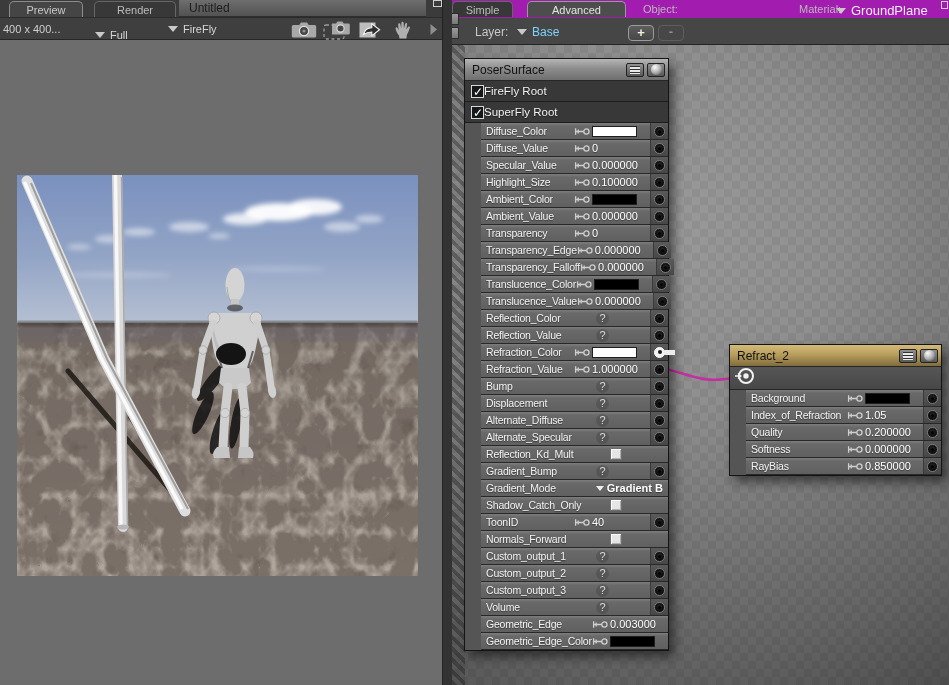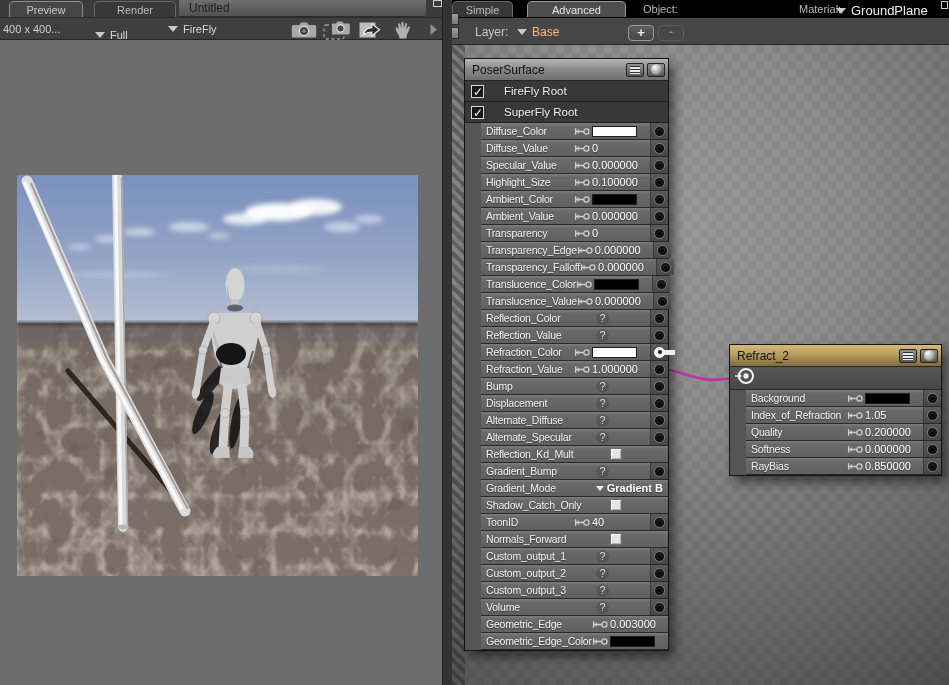--- a/index.html
+++ b/index.html
@@ -2,21 +2,21 @@
 <html><head>
 <meta charset="utf-8">
 <style>
   html,body{margin:0;padding:0;background:#2e2e2e;}
   .app{position:relative;width:949px;height:685px;overflow:hidden;background:#3c3c3c;
        font-family:"Liberation Sans",sans-serif;color:#ddd;-webkit-font-smoothing:antialiased;}
   .abs{position:absolute;}
 
   
   .lp-row1{left:0;top:0;width:442px;height:18px;background:#3b3b3b;border-bottom:1px solid #2b2b2b;box-sizing:border-box;}
-  .rp-row1{left:442px;top:0;width:507px;height:30px;background:#000000;border-bottom:1px solid #2b2b2b;box-sizing:border-box;text-decoration:underline;}
+  .rp-row1{left:442px;top:0;width:507px;height:30px;background:#a21caf;border-bottom:1px solid #2b2b2b;box-sizing:border-box;text-decoration:underline;}
   .lp-row2{left:0;top:18px;width:442px;height:22px;background:#3f3f3f;border-bottom:1px solid #262626;box-sizing:border-box;}
   .rp-row2{left:442px;top:18px;width:507px;height:27px;background:#464646;border-bottom:1px solid #242424;box-sizing:border-box;}
 
   .tab{position:absolute;top:1px;height:16px;box-sizing:border-box;border:1px solid #8c8c8c;border-bottom:none;
        border-radius:5px 5px 0 0;color:#c9c9c9;font-size:11px;display:flex;align-items:center;justify-content:center;background:#454545;}
   .tab.dim{border-color:#666;background:#383838;color:#bdbdbd;}
   .tab.sel{border-color:#9a9a9a;background:#4d4d4d;color:#e4e4e4;}
 
   .title-field{position:absolute;left:179px;top:0;width:247px;height:17px;box-sizing:border-box;
        background:linear-gradient(#6e6e6e,#525252);border-bottom:1px solid #2e2e2e;color:#1d1d1d;
@@ -56,21 +56,21 @@
   .rf-node{left:729px;top:344px;width:211px;}
   .nhead{height:21px;display:flex;align-items:center;padding:0 3px 0 7px;
        background:linear-gradient(#b6b6b6,#8d8d8d 45%,#6f6f6f);border-bottom:1px solid #262626;}
   .rf-node .nhead{background:linear-gradient(#d4bb7a,#b89e5d 45%,#806c3d);}
   .ntitle{flex:1;font-size:12px;color:#121212;}
   .hbtn{width:18px;height:14px;margin-left:3px;border:1px solid #222;border-radius:2px;box-sizing:border-box;
        background:linear-gradient(#919191,#575757);display:flex;align-items:center;justify-content:center;}
   .hbtn .lines{width:10px;height:8px;background:repeating-linear-gradient(180deg,#333 0 1px,#e8e8e8 1px 3px);}
   .hbtn .ball{width:11px;height:11px;border-radius:50%;background:radial-gradient(circle at 35% 30%,#fcfcfc,#a9a9a9 55%,#5c5c5c 90%);}
 
-  .rootrow{display:flex;align-items:center;height:20px;background:#383838;border-bottom:1px solid #1d1d1d;padding-left:6px;gap:20px;}
+  .rootrow{display:flex;align-items:center;height:20px;background:#383838;border-bottom:1px solid #1d1d1d;padding-left:6px;gap:0;}
   .rootcb{width:13px;height:13px;box-sizing:border-box;background:#15181b;border:1px solid #d8d8d8;position:relative;}
   .rootcb.checked::after{content:"\2713";position:absolute;left:1px;top:-1px;color:#fff;font-size:12px;}
   .rootlabel{font-size:11.5px;color:#f2f2f2;text-shadow:0 1px 1px rgba(0,0,0,.5);}
 
   .prow{display:flex;align-items:center;height:17px;box-sizing:border-box;border-bottom:1px solid #282828;
        background:linear-gradient(#7d7d7d,#696969 20%,#606060);padding-left:5px;position:relative;margin-left:16px;}
   .plabel{flex:1;font-size:10.5px;letter-spacing:-0.2px;color:#f4f4f4;text-shadow:0 1px 1px rgba(0,0,0,.45);white-space:nowrap;}
   .keyslot{width:18px;display:flex;align-items:center;flex:none;}
   .slot{width:58px;display:flex;align-items:center;flex:none;}
   .swatch{width:45px;height:11px;box-sizing:border-box;border:1px solid #1f1f1f;}
@@ -264,21 +264,21 @@
       <span class="tri"></span>
       <span style="font-size:13px;color:#efefef;">GroundPlane</span>
     </span>
     <div class="mini-box" style="left:499px;top:1px;width:7px;height:8px;"></div>
   </div>
 
   <div class="abs rp-row2">
     <span class="lbl-sm" style="left:33px;top:7px;font-size:12px;color:#c9c9c9;">Layer:</span>
     <span class="dd" style="left:75px;top:7px;">
       <span class="tri"></span>
-      <span style="font-size:12px;color:#fdba74;">Base</span>
+      <span style="font-size:12px;color:#7dd3fc;">Base</span>
     </span>
   </div>
   <div class="btn-plus abs">+</div>
   <div class="btn-minus abs">-</div>
 
   <div class="abs pane-divider"></div>
   <div class="grip-box" style="left:446px;top:13px;"></div>
   <div class="grip-box" style="left:446px;top:27px;"></div>
 
   <div class="abs node-area">

